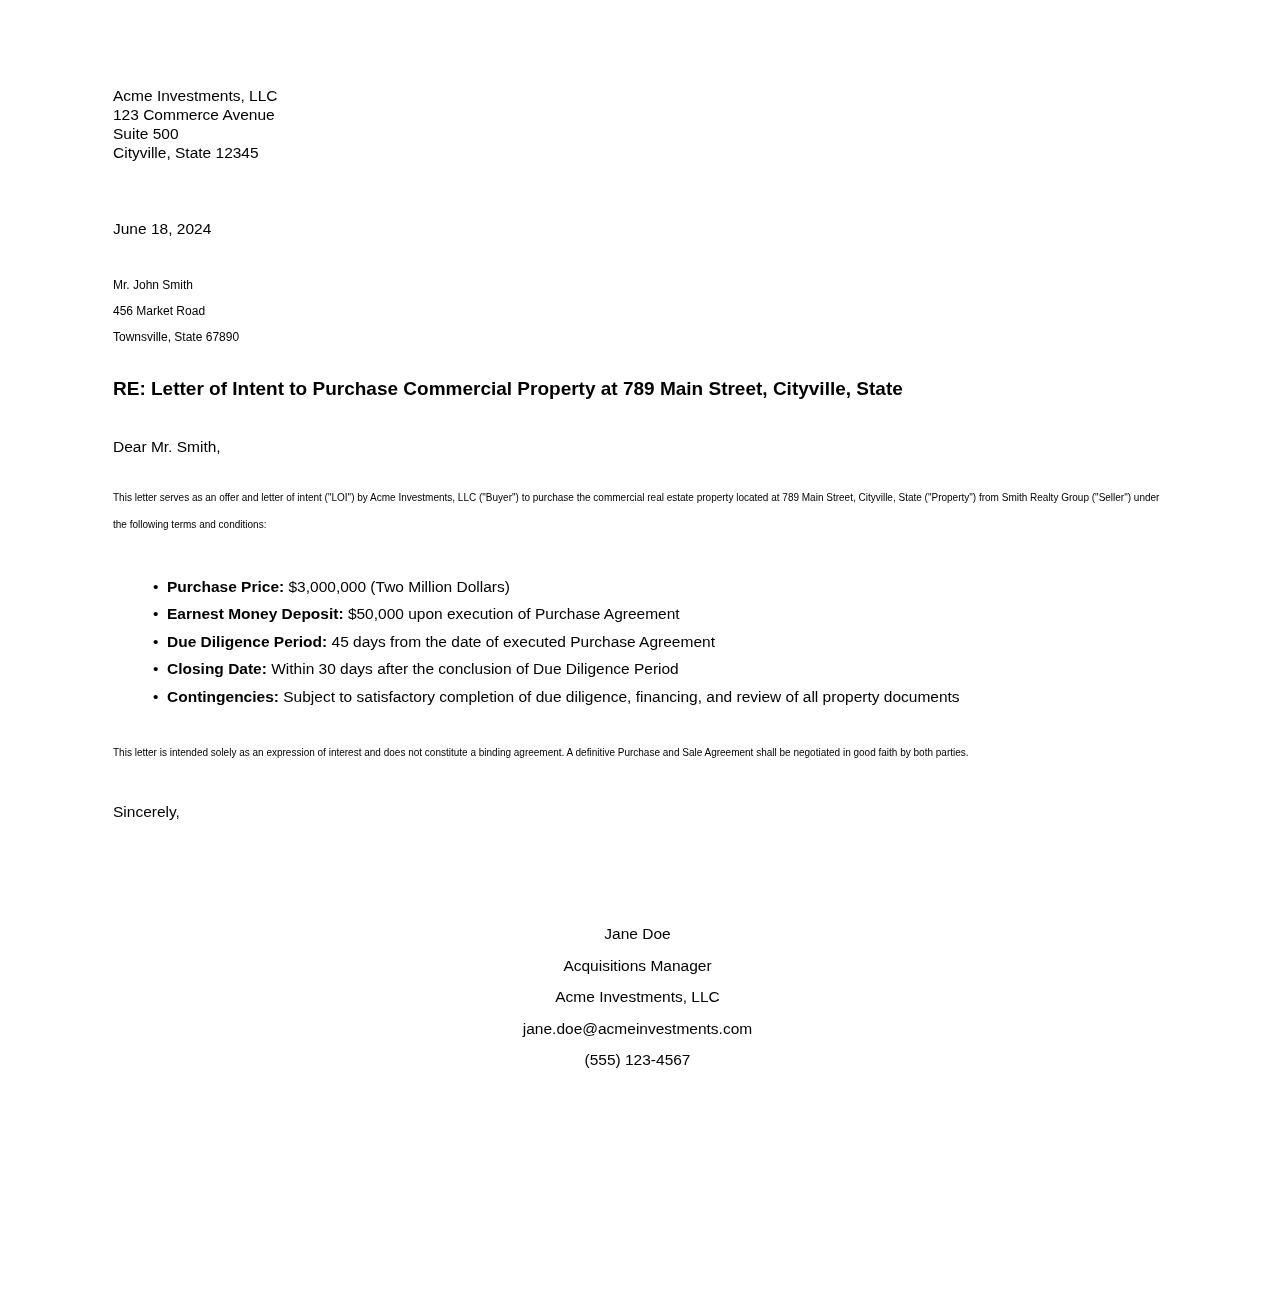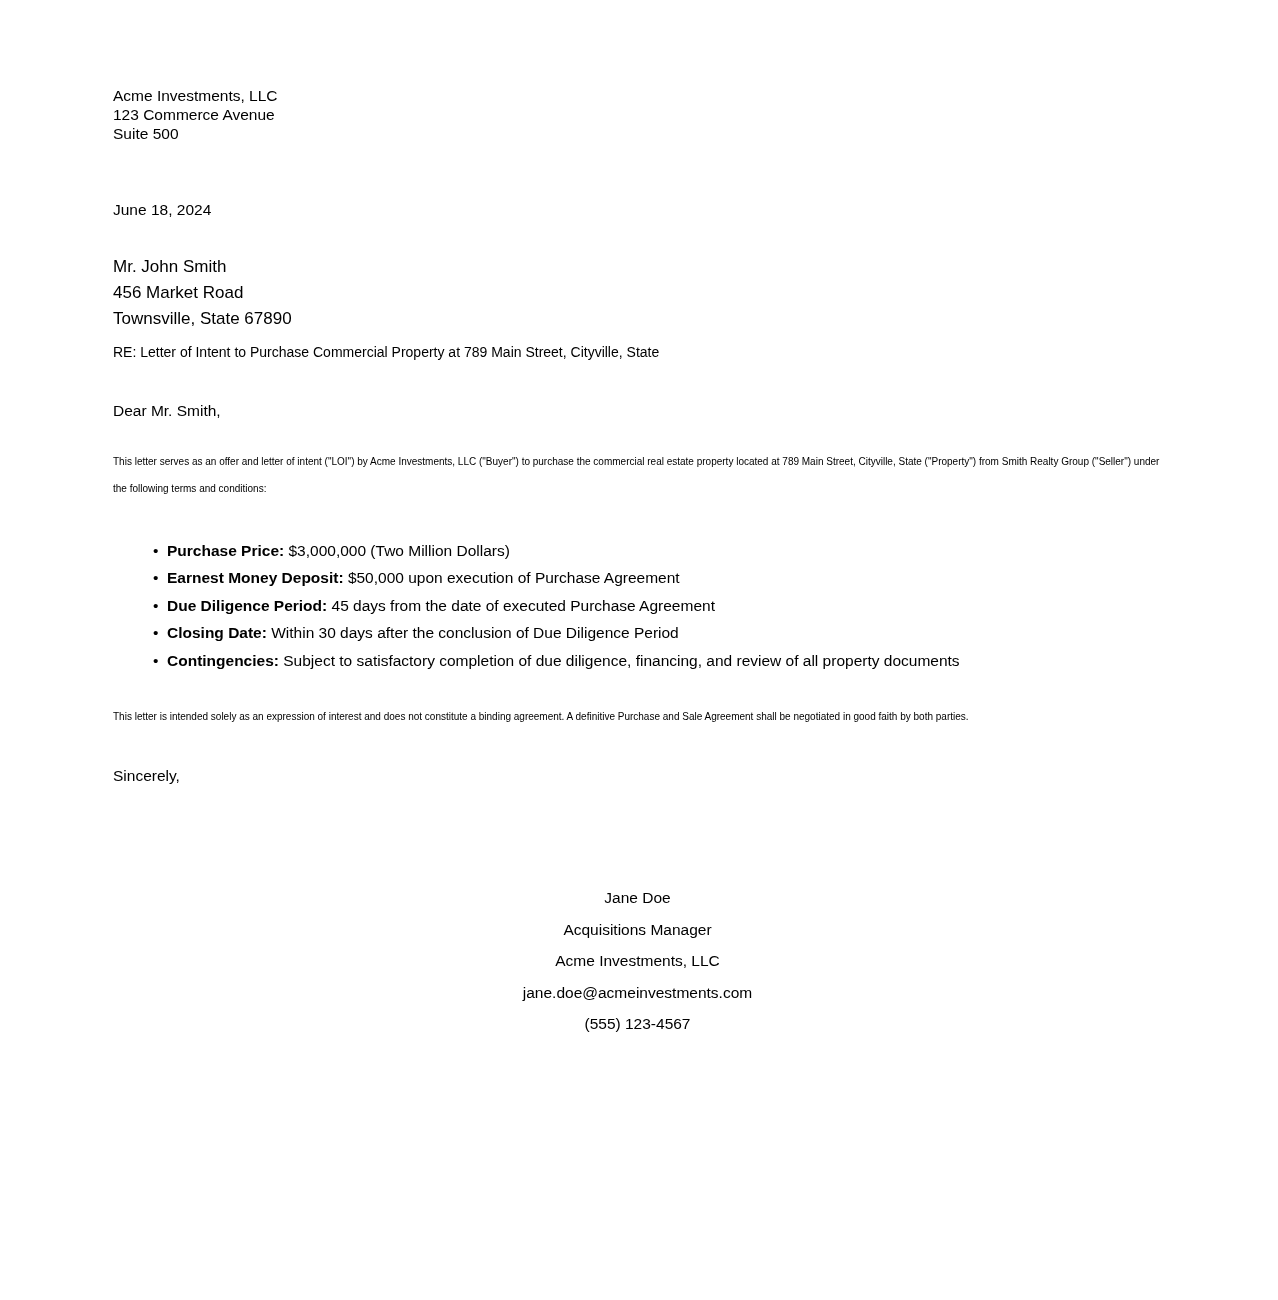--- a/index.html
+++ b/index.html
@@ -37,32 +37,32 @@
 
   .date-line {
     font-size: 15.5px;
     line-height: 19px;
     margin-top: 57px;
   }
 
   
   .recipient {
     margin-top: 35px;
-    font-size: 17px;
+    font-size: 12px;
     line-height: 25.8px;
   }
   .recipient .line {
     white-space: pre;
   }
 
   .re-line {
-    margin-top: 9px;
-    font-size: 14px;
+    margin-top: 26px;
+    font-size: 19px;
     line-height: 25.8px;
-    font-weight: normal;
+    font-weight: bold;
     white-space: pre;
   }
 
   .salutation {
     margin-top: 32px;
     font-size: 15.5px;
     line-height: 25.8px;
   }
 
   .body-para {
@@ -122,20 +122,21 @@
 </style>
 </head>
 <body>
 
 <div class="page">
 
   <div class="letterhead">
     <div class="line">Acme Investments, LLC</div>
     <div class="line">123 Commerce Avenue</div>
     <div class="line">Suite 500</div>
+    <div class="line">Cityville, State 12345</div>
   </div>
 
   <div class="date-line">June 18, 2024</div>
 
   <div class="recipient">
     <div class="line">Mr. John Smith</div>
     <div class="line">456 Market Road</div>
     <div class="line">Townsville, State 67890</div>
   </div>
 

